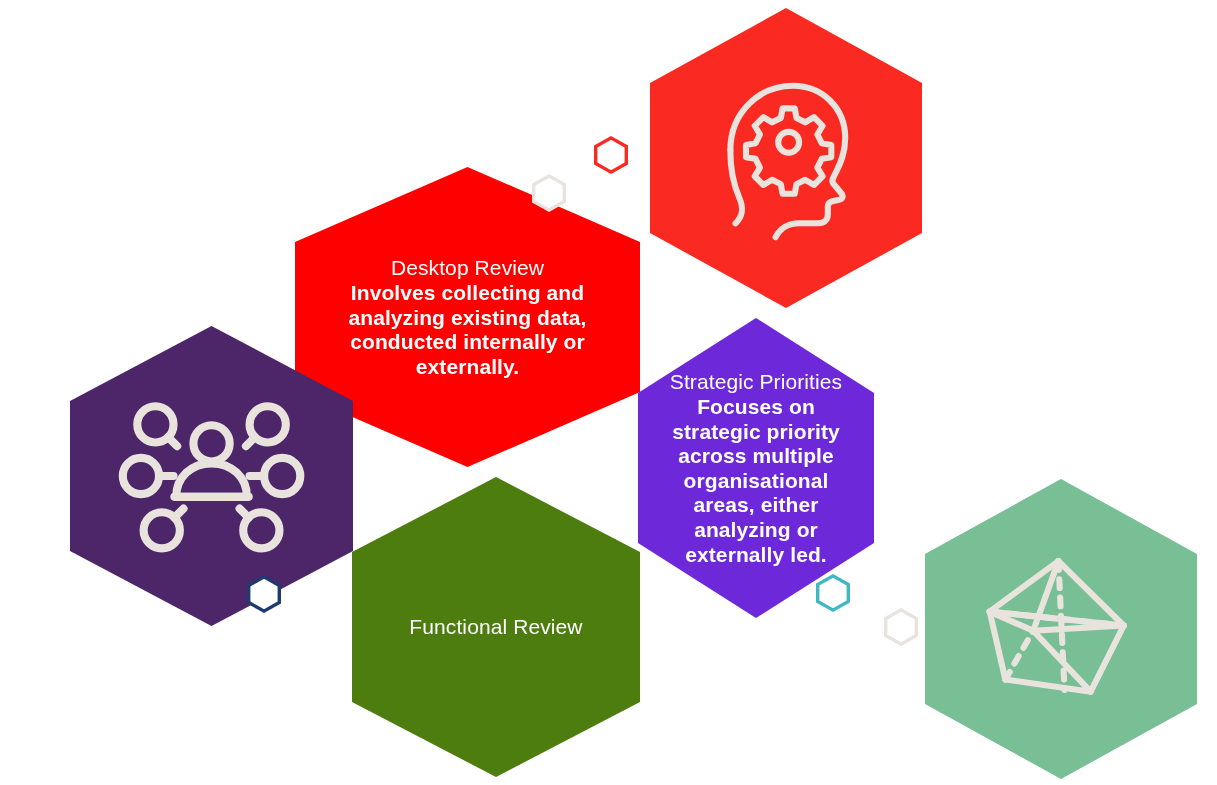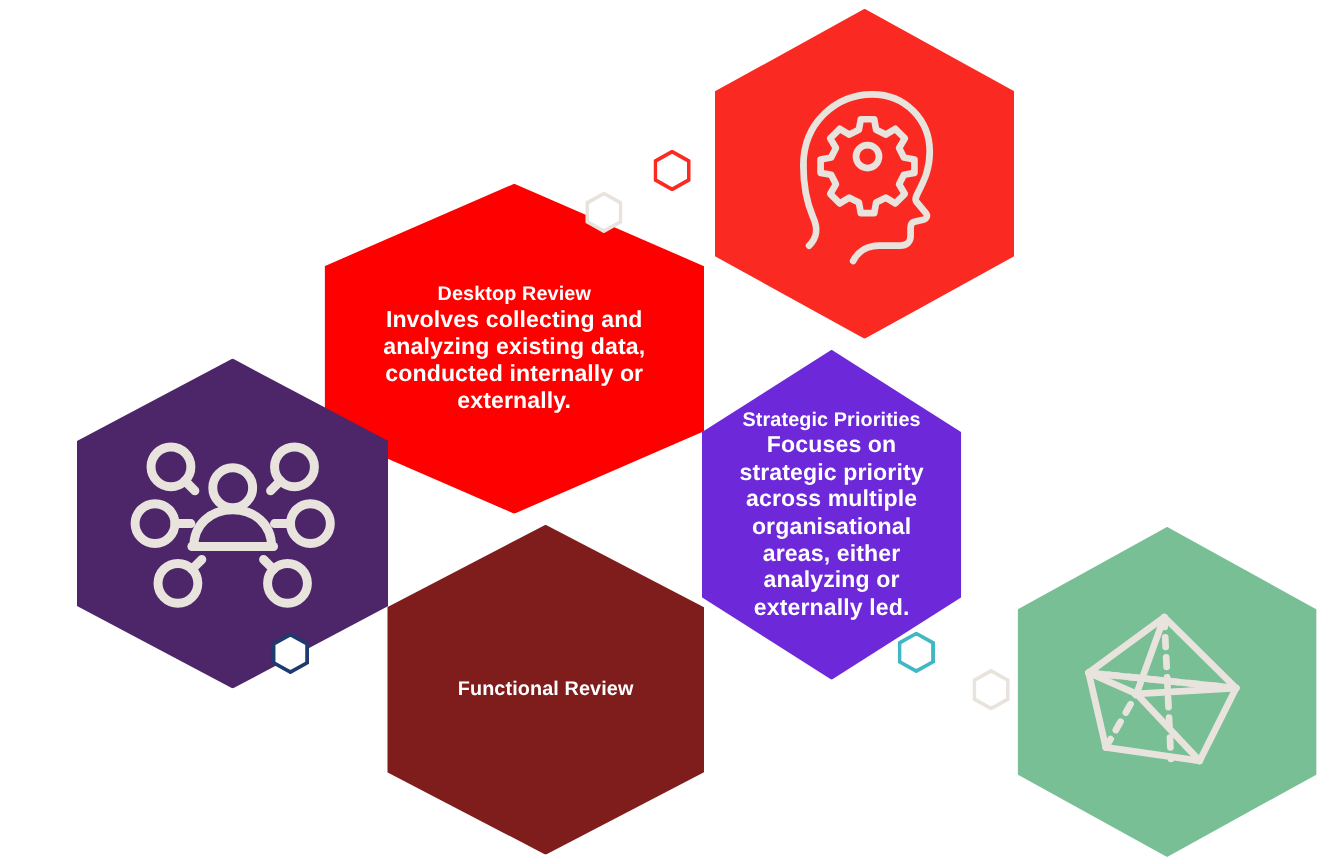--- a/index.html
+++ b/index.html
@@ -35,22 +35,22 @@
     width: 74%;
     text-align: center;
     color: #ffffff;
     font-size: 21px;
     line-height: 1.17;
     letter-spacing: 0.1px;
     user-select: none;
   }
   .hex-title {
     display: block;
-    font-weight: bold;
-    font-size: 18px;
+    font-weight: normal;
+    font-size: 21px;
     line-height: 1.2;
     margin-bottom: 1px;
   }
   .hex-body {
     display: block;
     font-weight: bold;
   }
 
   
   .hex-icon {
@@ -140,21 +140,21 @@
     </div>
   </div>
 
   <div class="hex" id="cell-strategic-priorities" style="left: 638px; top: 318px; width: 236px; height: 300px; background: #6d28d9;">
     <div class="hex-text">
       <span class="hex-title">Strategic Priorities</span>
       <span class="hex-body">Focuses on strategic priority across multiple organisational areas, either analyzing or externally led.</span>
     </div>
   </div>
 
-  <div class="hex" id="cell-functional-review" style="left: 352px; top: 477px; width: 288px; height: 300px; background: #7f1d1d;">
+  <div class="hex" id="cell-functional-review" style="left: 352px; top: 477px; width: 288px; height: 300px; background: #4d7c0f;">
     <div class="hex-text">
       <span class="hex-title">Functional Review</span>
     </div>
   </div>
 
   <div class="hex" id="cell-polyhedron" style="left: 925px; top: 479px; width: 272px; height: 300px; background: rgb(120, 191, 149);">
     <div class="hex-icon">
       <svg viewBox="0 0 200 200" fill="none" stroke="#E8E3DC" stroke-width="7" stroke-linecap="round" stroke-linejoin="round">
 
         <g>

